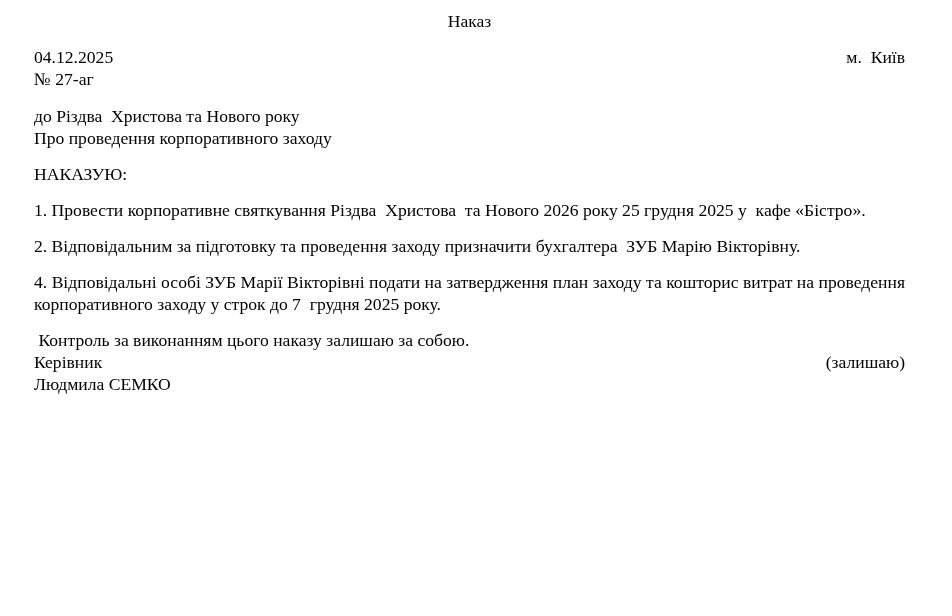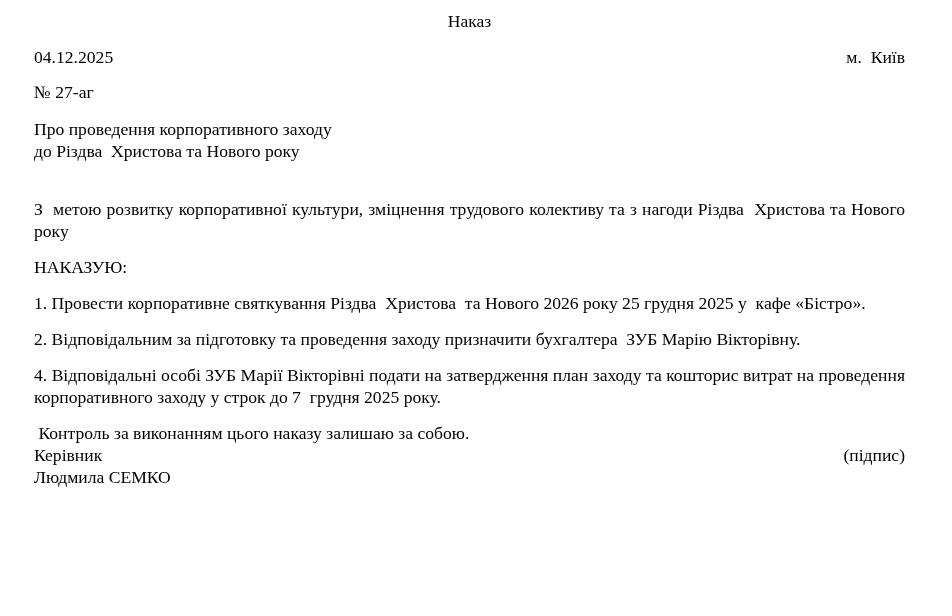--- a/index.html
+++ b/index.html
@@ -33,21 +33,21 @@
   .row {
     display: flex;
     justify-content: space-between;
     align-items: baseline;
     margin: 0;
   }
   .row.date-row { margin-top: 14px; }
   p {
     margin: 0;
   }
-  .num-line { margin-top: 13px; }
+  .num-line { margin-top: 0; }
   .subject { margin-top: 15px; }
   .preamble { margin-top: 36px; text-align: justify; }
   .order-word { margin-top: 14px; }
   .order-item { margin-top: 14px; text-align: justify; }
   .control-line { margin-top: 14px; }
   .sig-row { }
   .sig-name { margin-top: 0; }
 </style>
 </head>
 <body>
@@ -57,38 +57,37 @@
   <p class="title pre">Наказ</p>
 
   <div class="row date-row">
     <span class="pre">04.12.2025</span>
     <span class="pre">м.  Київ</span>
   </div>
 
   <p class="num-line pre">№ 27-аг</p>
 
   <div class="subject">
+    <p class="pre">до Різдва  Христова та Нового року</p>
     <p class="pre">Про проведення корпоративного заходу</p>
-    <p class="pre">до Різдва  Христова та Нового року</p>
   </div>
 
-  <p class="preamble pre">З  метою розвитку корпоративної культури, зміцнення трудового колективу та з нагоди Різдва  Христова та Нового року</p>
 
   <p class="order-word pre">НАКАЗУЮ:</p>
 
   <p class="order-item pre">1. Провести корпоративне святкування Різдва  Христова  та Нового 2026 року 25 грудня 2025 у  кафе «Бістро».</p>
 
   <p class="order-item pre">2. Відповідальним за підготовку та проведення заходу призначити бухгалтера  ЗУБ Марію Вікторівну.</p>
 
 
   <p class="order-item pre">4. Відповідальні особі ЗУБ Марії Вікторівні подати на затвердження план заходу та кошторис витрат на проведення корпоративного заходу у строк до 7  грудня 2025 року.</p>
 
 
   <p class="control-line pre"> Контроль за виконанням цього наказу залишаю за собою.</p>
 
   <div class="row sig-row">
     <span class="pre">Керівник</span>
-    <span class="pre">(підпис)</span>
+    <span class="pre">(залишаю)</span>
   </div>
 
   <p class="sig-name pre">Людмила СЕМКО</p>
 
 </div>
 
 </body></html>

